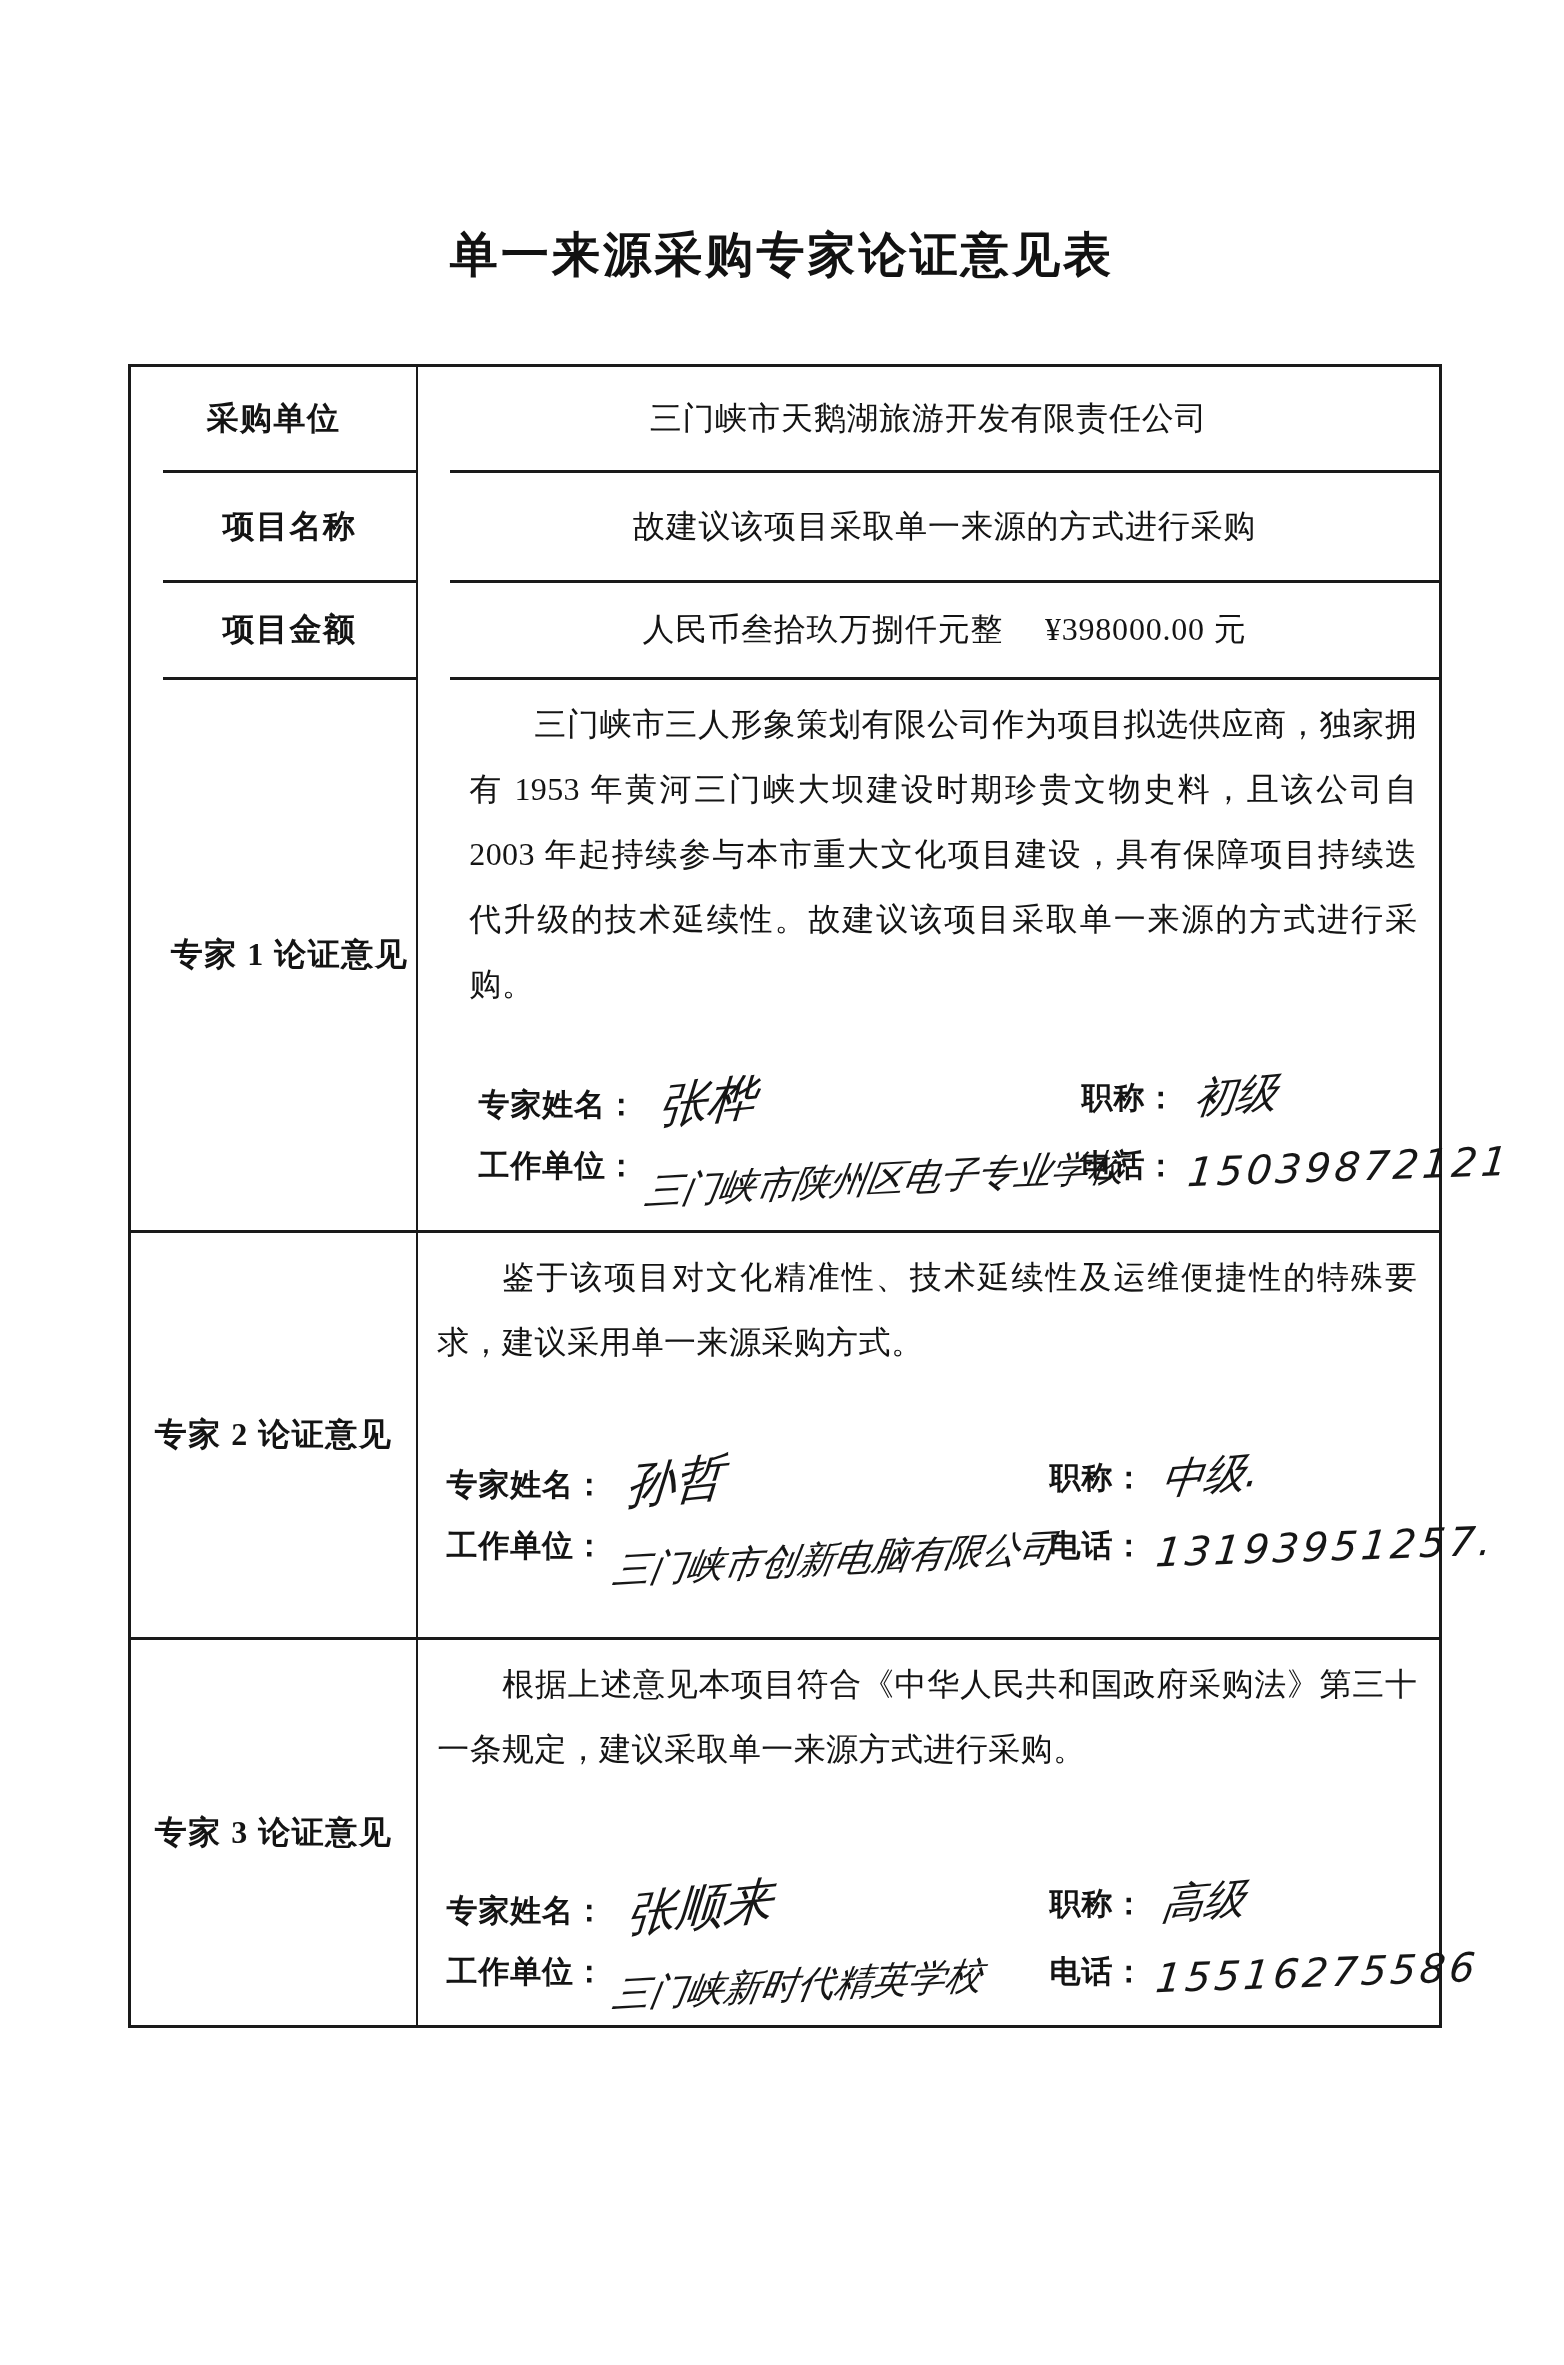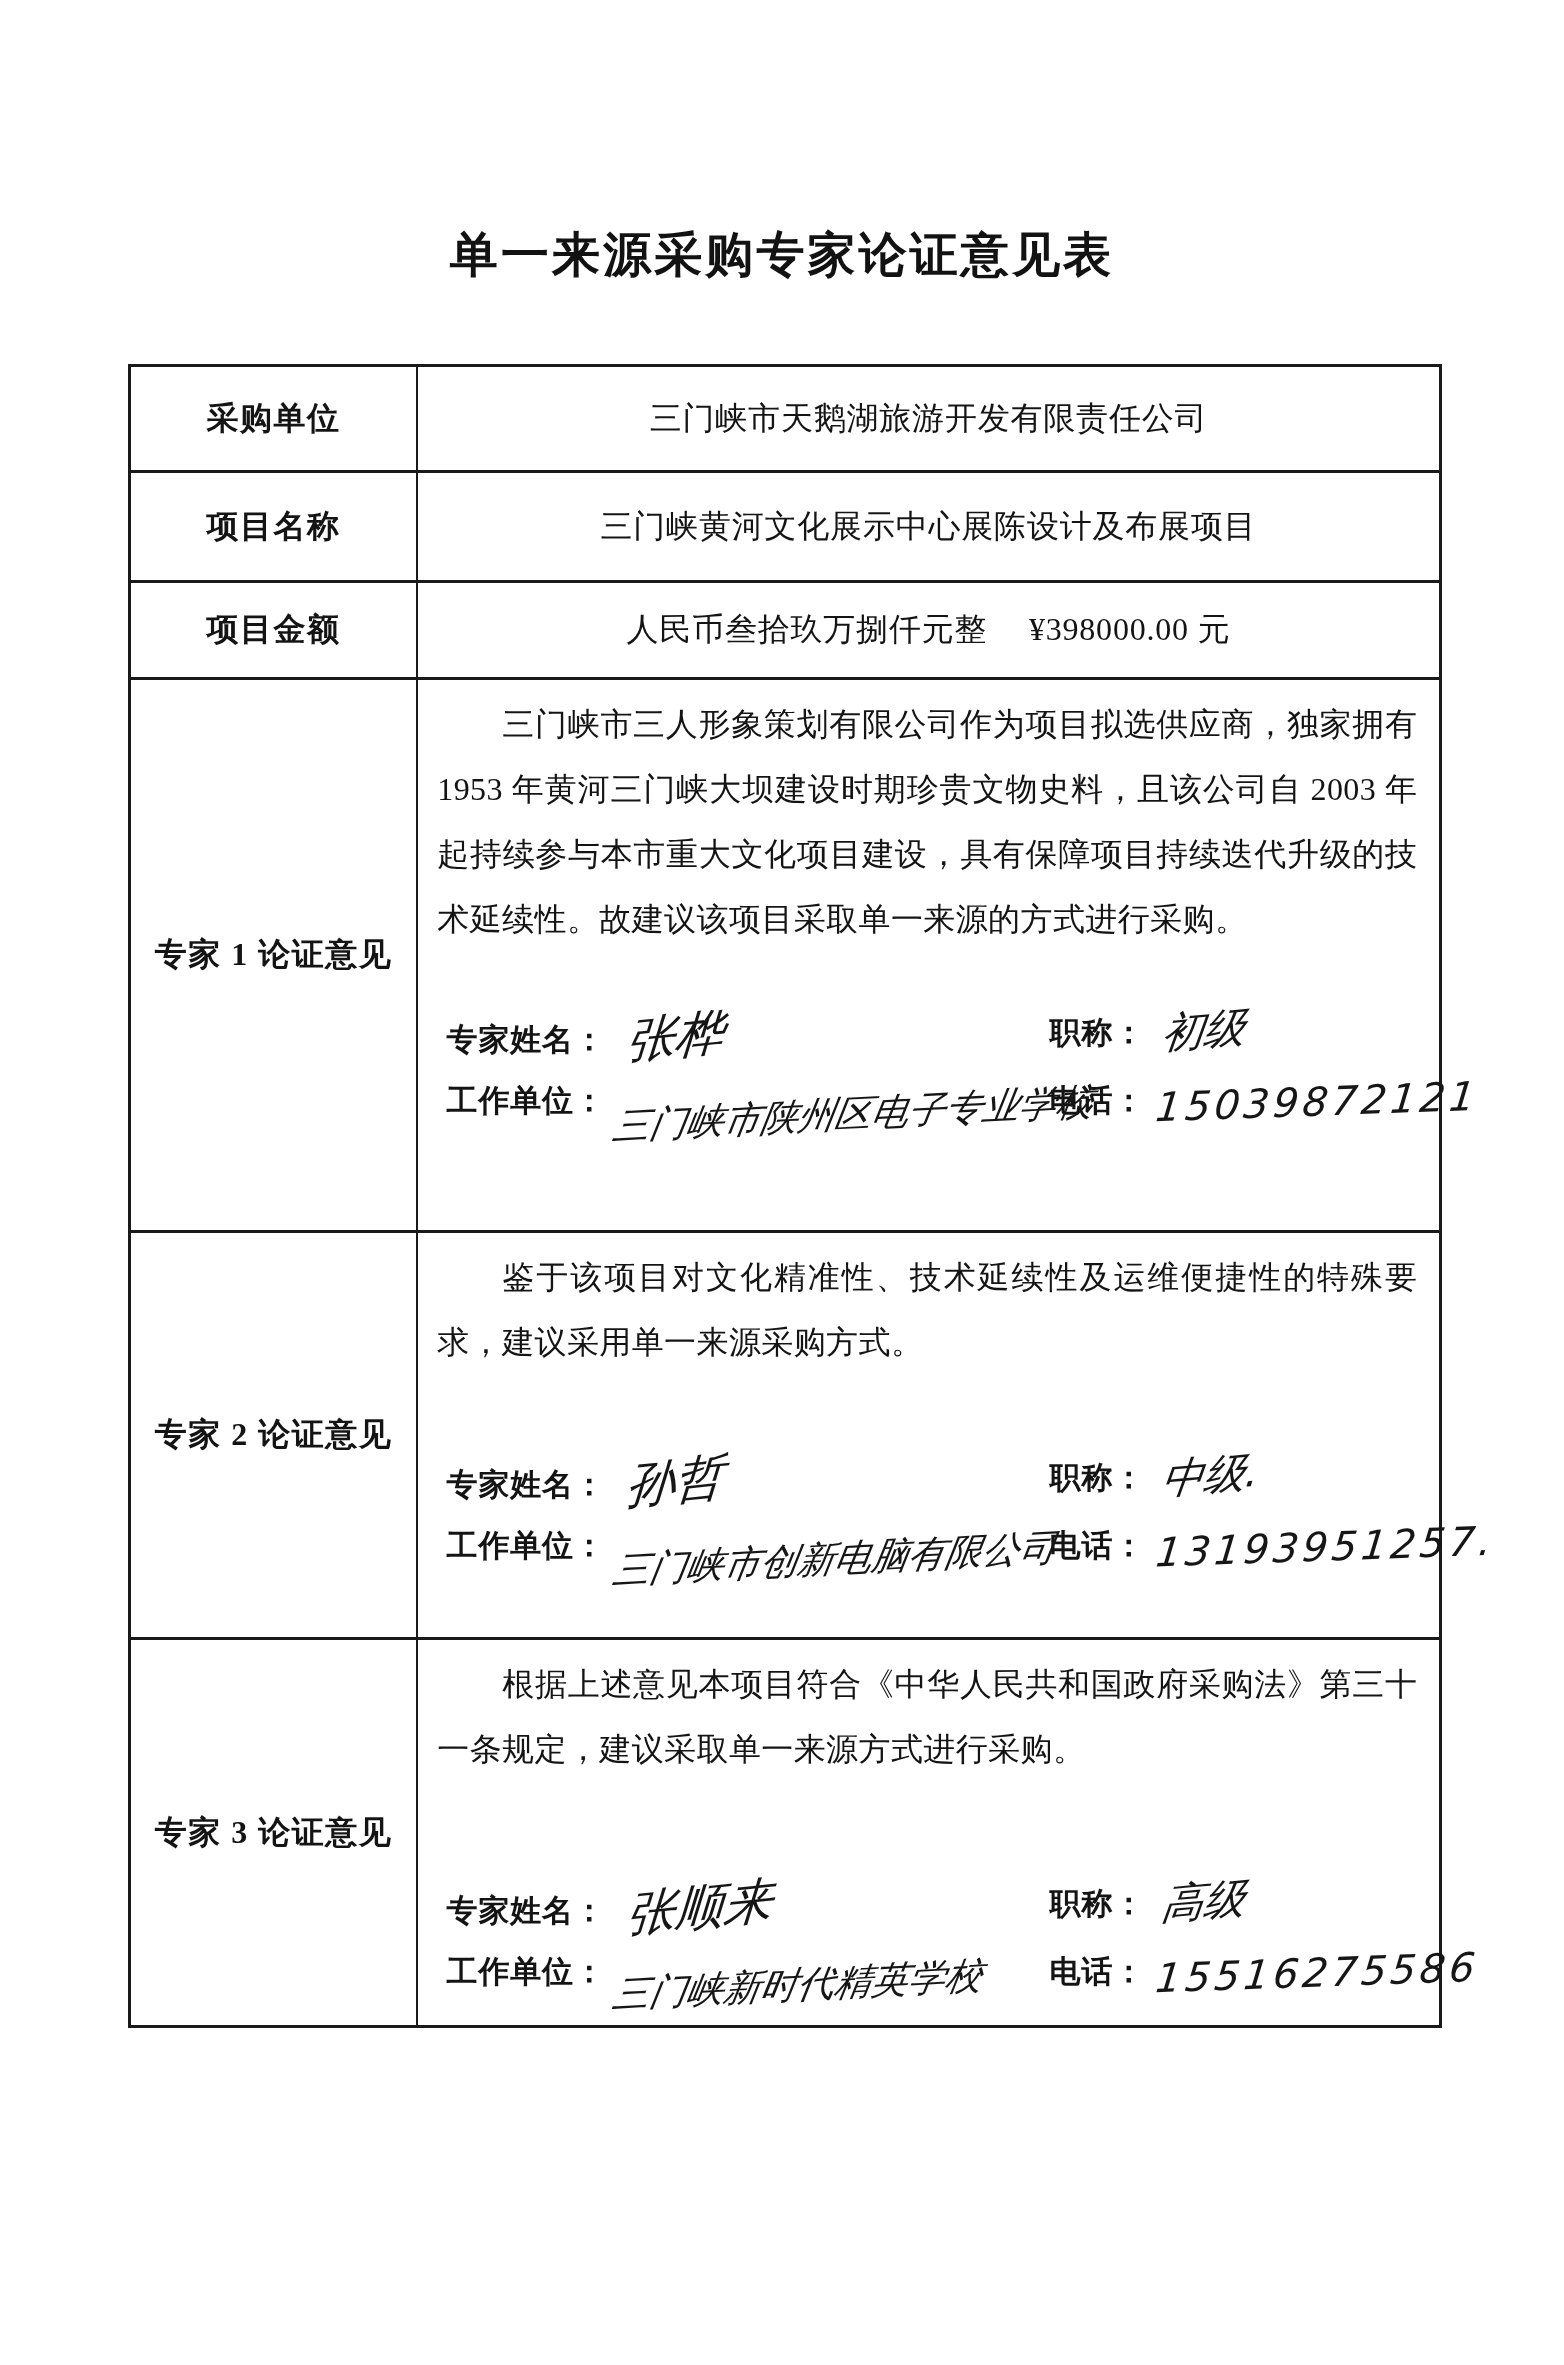--- a/index.html
+++ b/index.html
@@ -40,21 +40,21 @@
     border-right:2.3px solid #1a1a1a;
     display:flex;align-items:center;justify-content:center;
     font-size:32px;font-weight:600;letter-spacing:1.5px;
     text-align:center;color:#141414;
   }
   .val{
     display:flex;align-items:center;justify-content:center;
     font-size:32px;font-weight:400;letter-spacing:0.8px;
     text-align:center;color:#141414;
   }
-  .bt5{border-top:3.9px solid #1a1a1a;}
+  .bt5{border-top:3.9px solid #1a1a1a;margin-left:32px;}
   .bt4{border-top:3.1px solid #1a1a1a;}
   .exp{
     padding:12.4px 21.6px 0 19.3px;
     font-size:32px;color:#141414;
   }
   .opinion{
     margin:0;
     text-indent:65px;
     line-height:65px;
     text-align:justify;
@@ -87,21 +87,21 @@
 <div class="page">
 
   <div class="doc-title">单一来源采购专家论证意见表</div>
 
   <div class="tbl">
 
     <div class="cell lab">采购单位</div>
     <div class="cell val">三门峡市天鹅湖旅游开发有限责任公司</div>
 
     <div class="cell lab bt5">项目名称</div>
-    <div class="cell val bt5">三门峡黄河文化展示中心展陈设计及布展项目</div>
+    <div class="cell val bt5">故建议该项目采取单一来源的方式进行采购</div>
 
     <div class="cell lab bt5">项目金额</div>
     <div class="cell val bt5">人民币叁拾玖万捌仟元整　 ¥398000.00 元</div>
 
     <div class="cell lab bt5">专家 1 论证意见</div>
     <div class="cell exp bt5">
       <p class="opinion">三门峡市三人形象策划有限公司作为项目拟选供应商，独家拥有 1953 年黄河三门峡大坝建设时期珍贵文物史料，且该公司自 2003 年起持续参与本市重大文化项目建设，具有保障项目持续迭代升级的技术延续性。故建议该项目采取单一来源的方式进行采购。</p>
       <div class="sig sig-e1">
         <div class="sig-row">
           <div class="sig-left">

